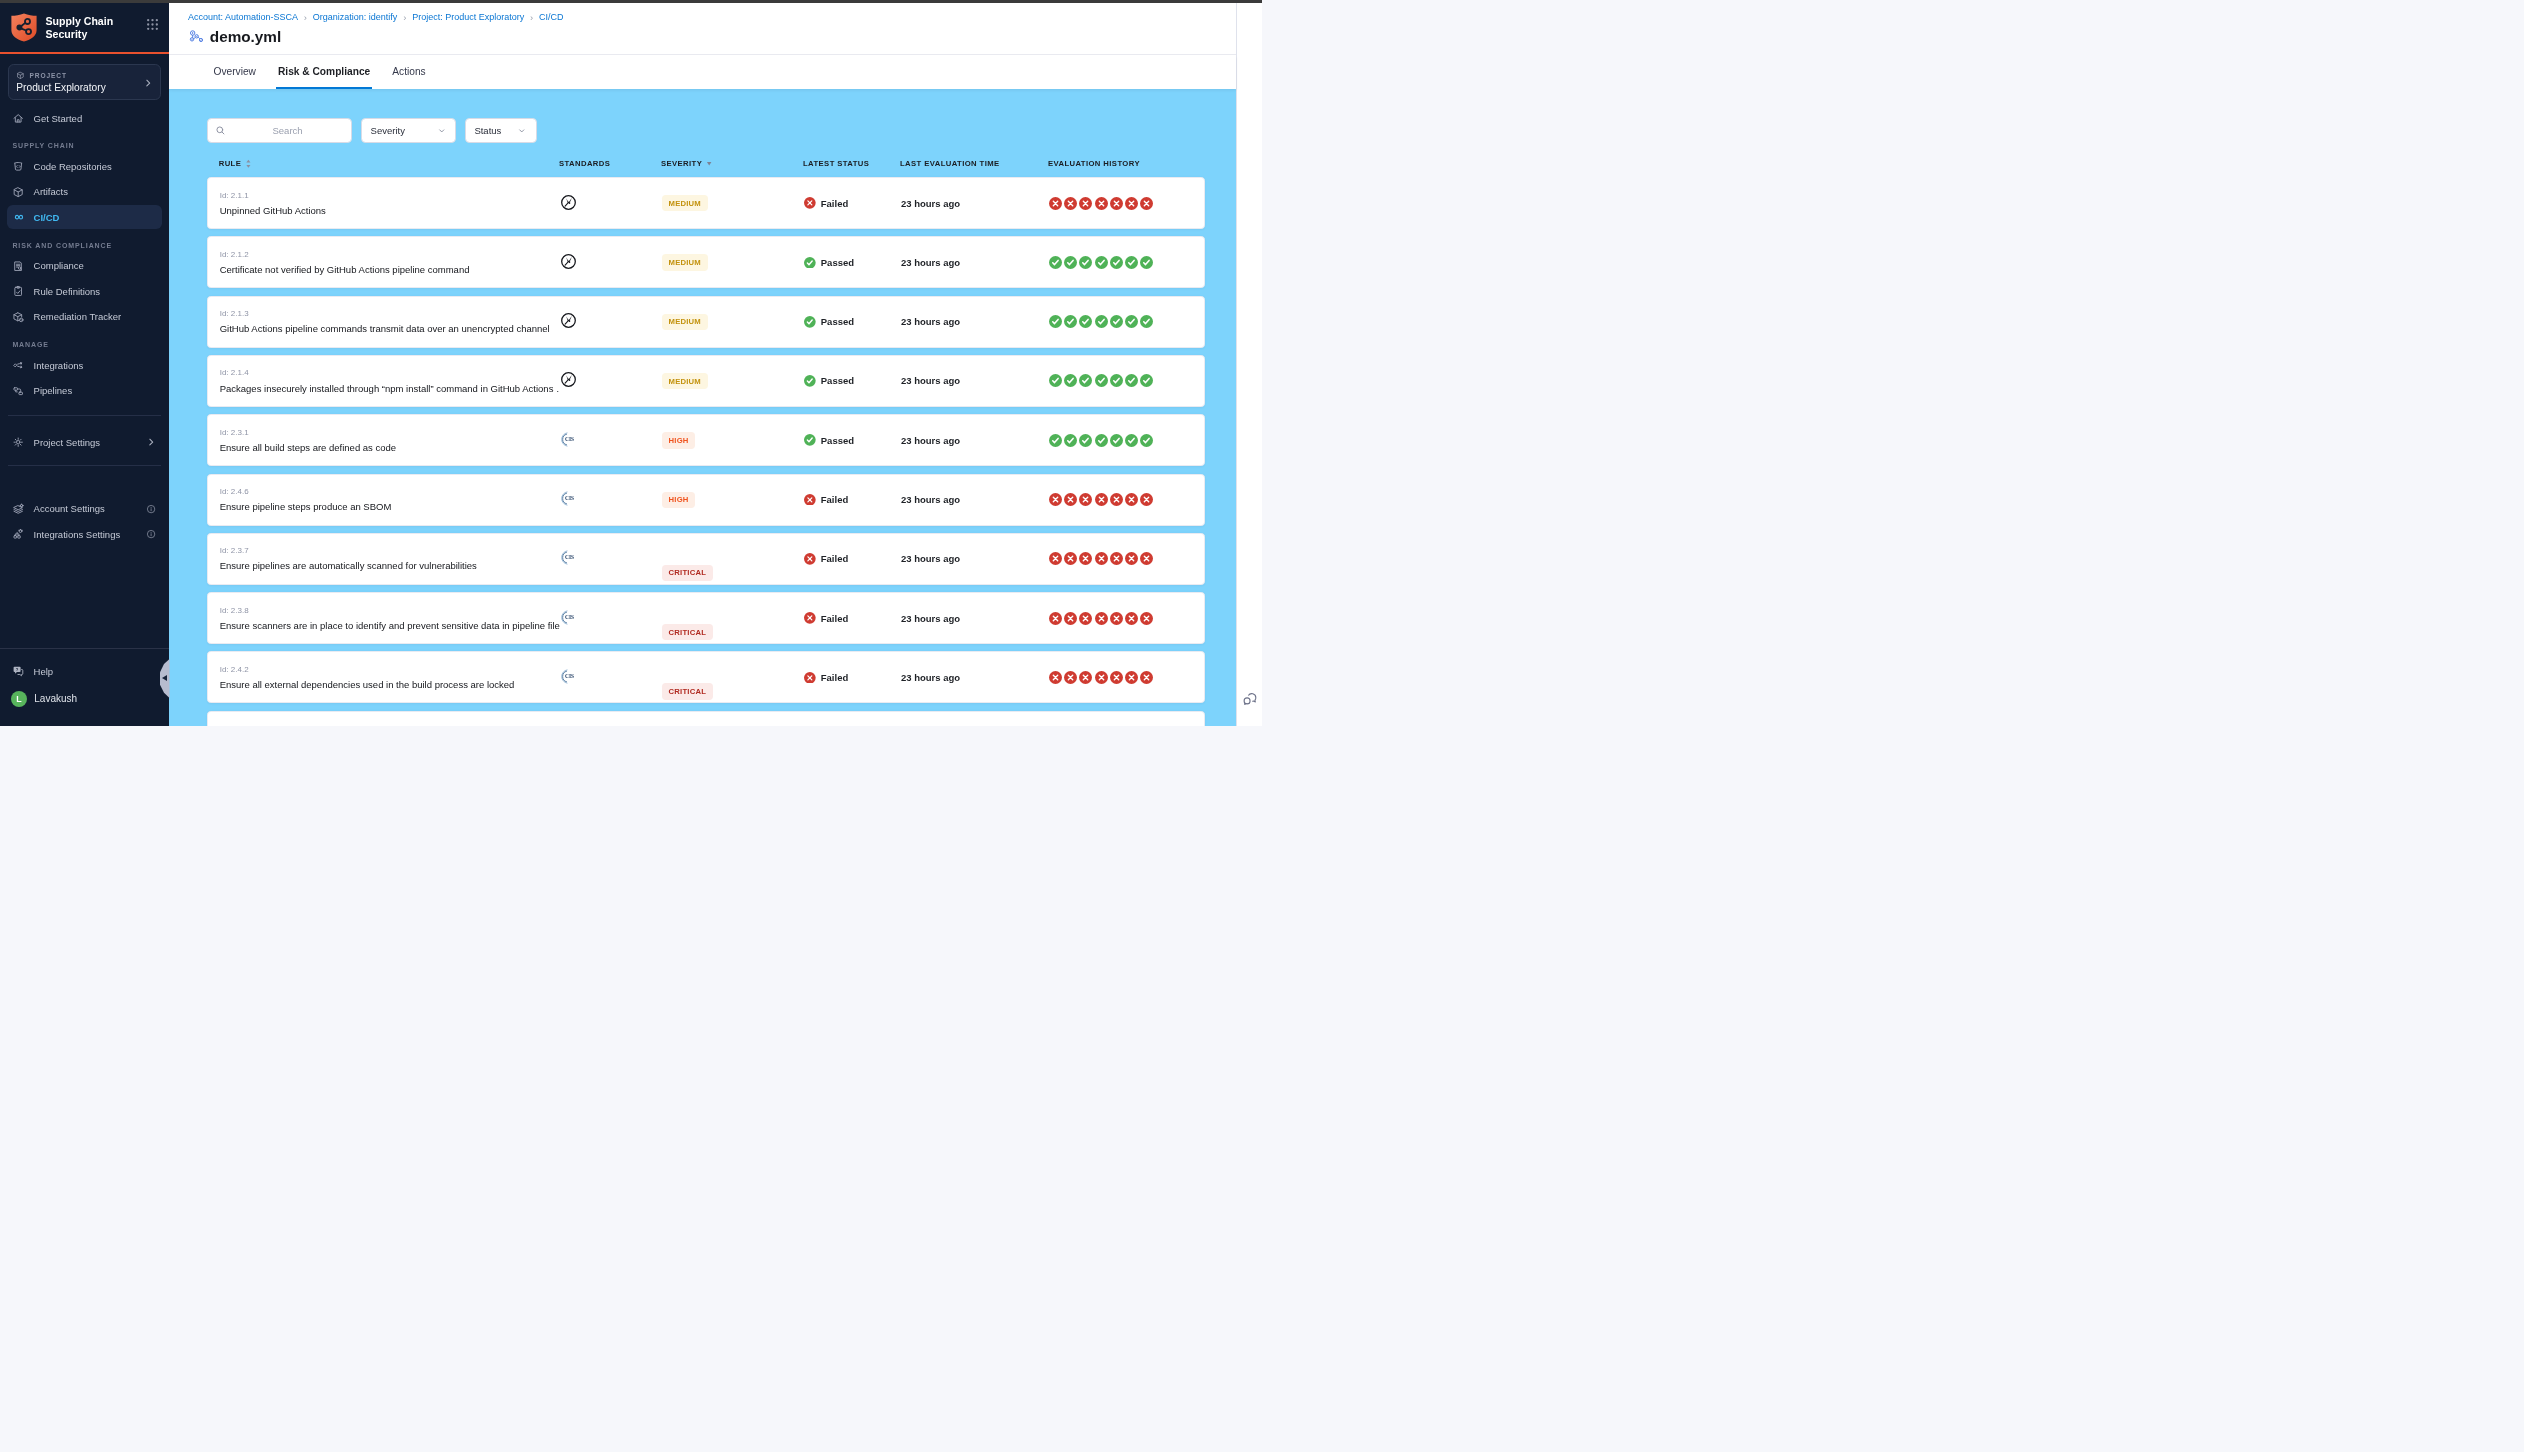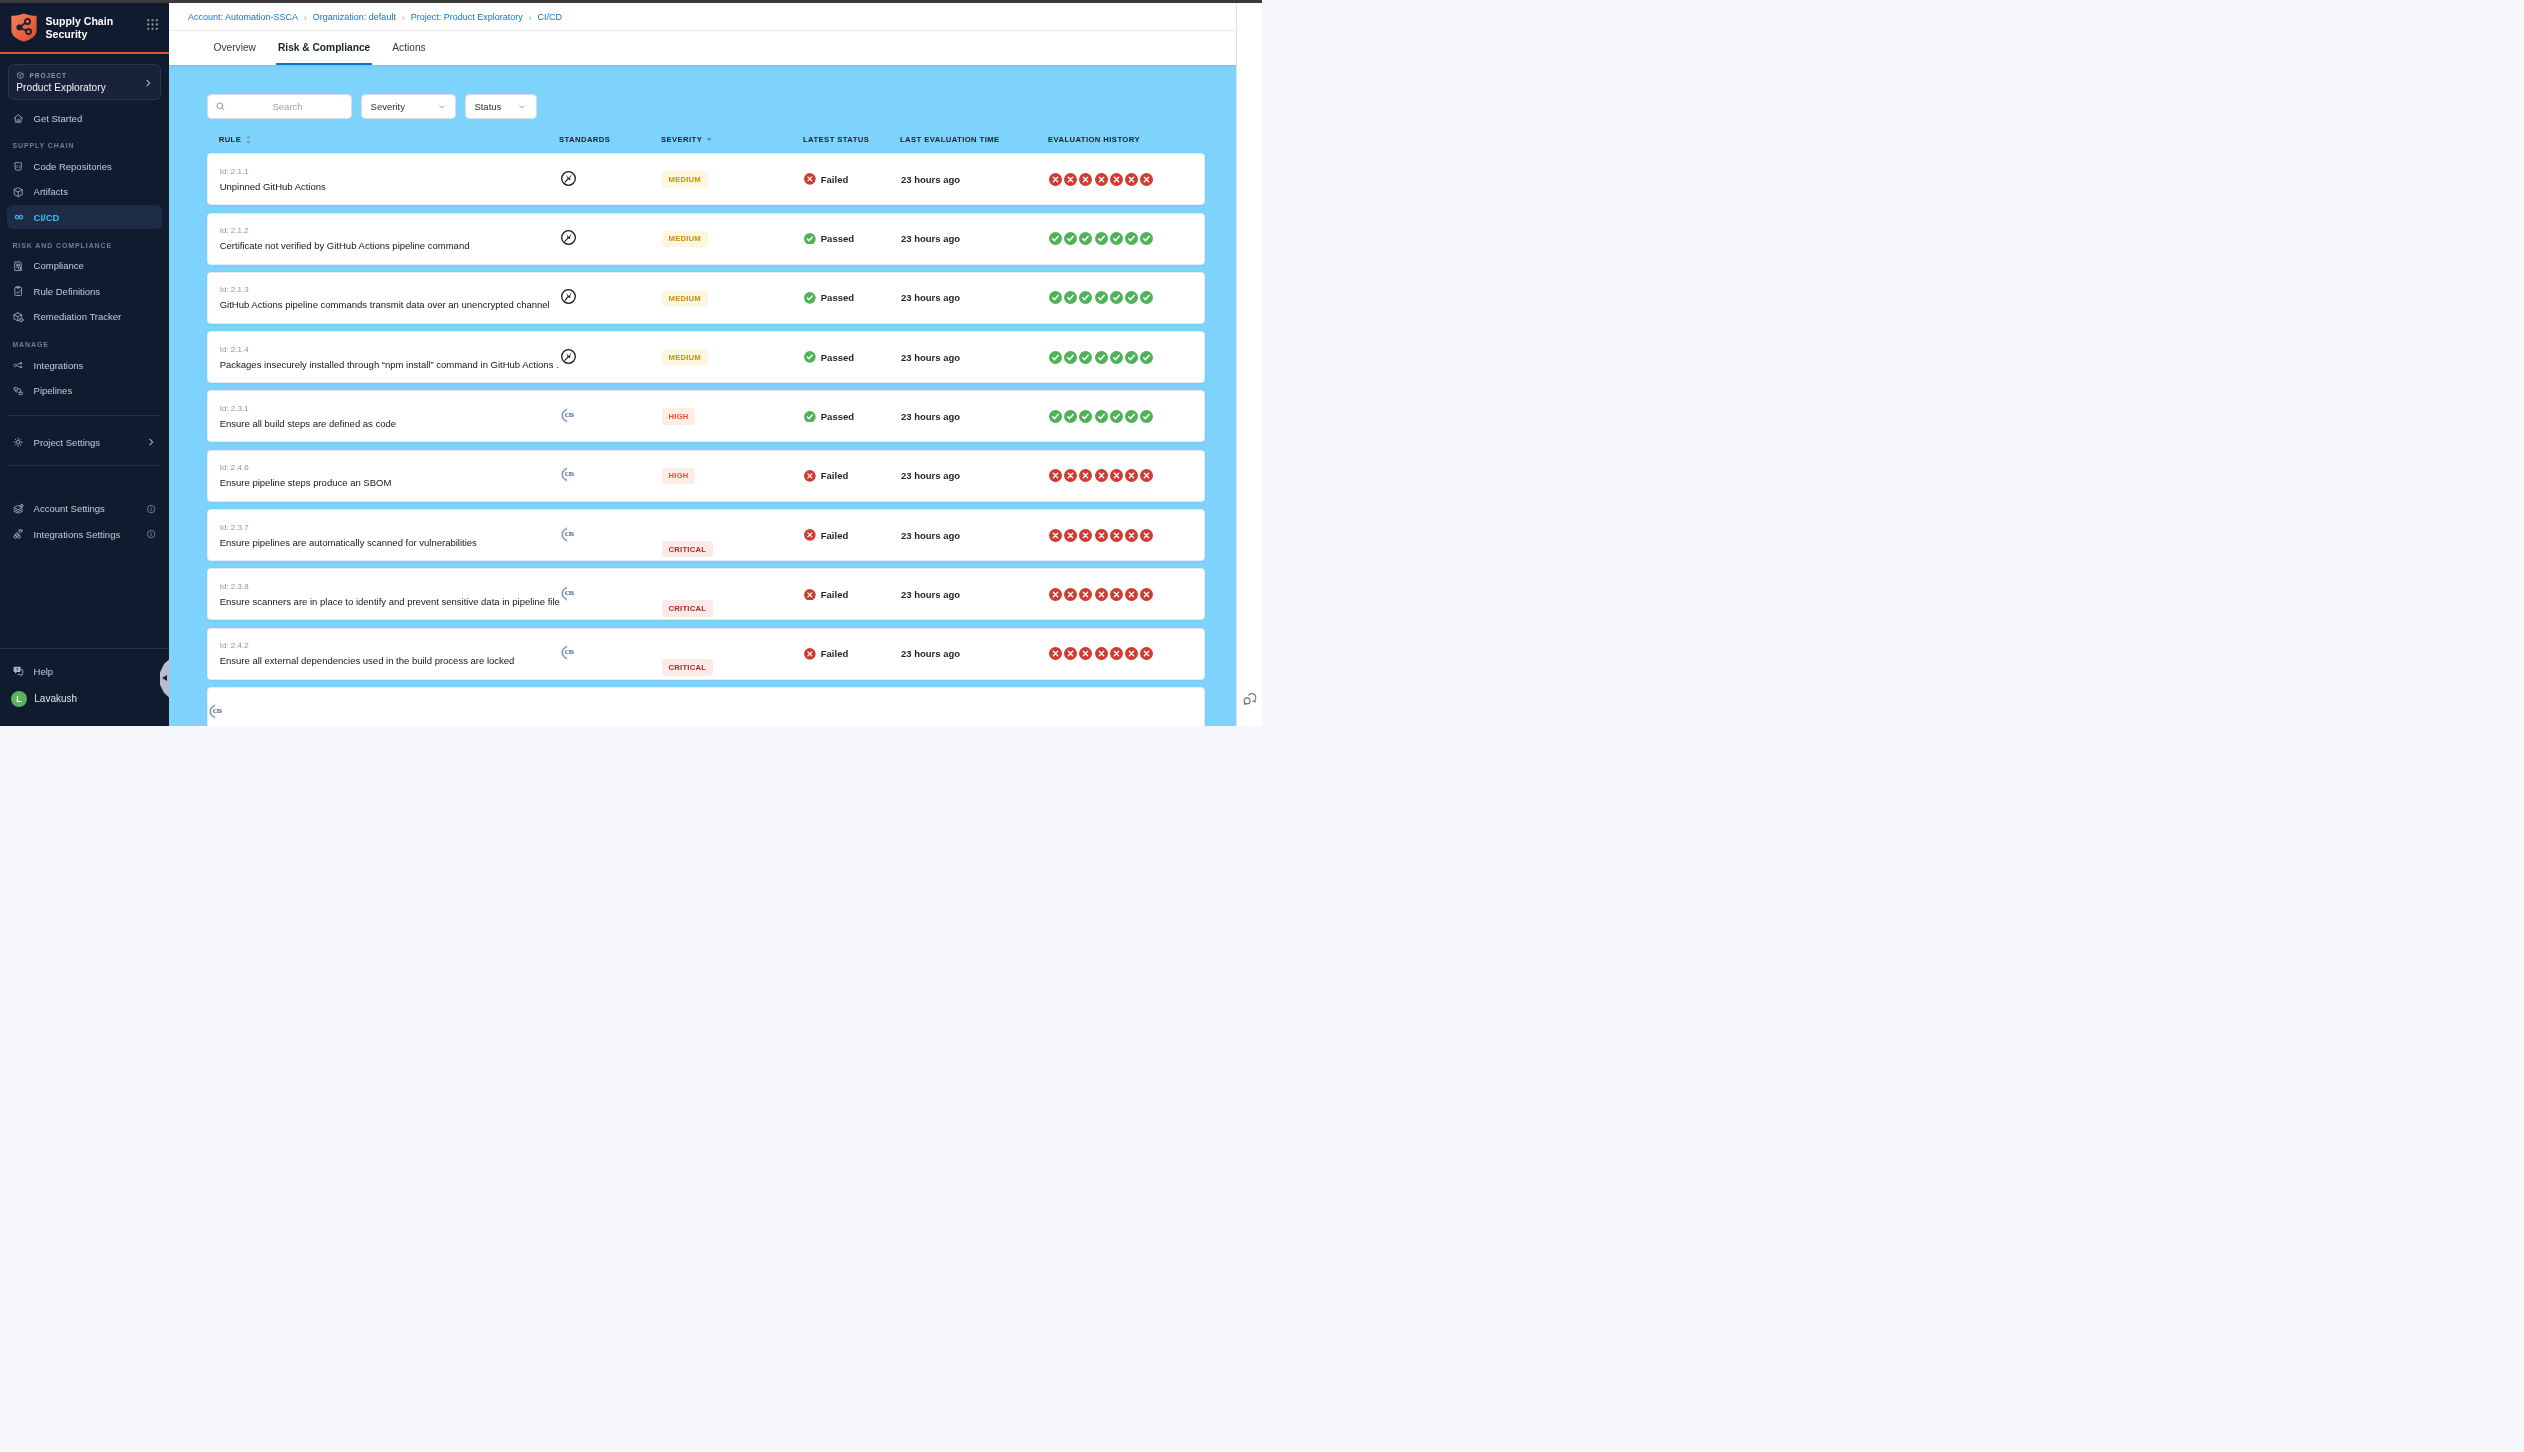--- a/index.html
+++ b/index.html
@@ -343,25 +343,37 @@
     <div class="collapse-tab">
       <span class="collapse-tri"></span>
     </div>
   </aside>
 
   <main class="main">
     <header class="main-header">
       <div class="breadcrumb">
         <a class="crumb">Account: Automation-SSCA</a>
         <span class="crumb-sep">›</span>
-        <a class="crumb">Organization: default</a>
+        <a class="crumb">Organization: identify</a>
         <span class="crumb-sep">›</span>
         <a class="crumb">Project: Product Exploratory</a>
         <span class="crumb-sep">›</span>
         <a class="crumb">CI/CD</a>
+      </div>
+      <div class="title-row">
+        <span class="pipeline-icon"><svg viewBox="0 0 24 24" fill="none" stroke="#3e6fdf" stroke-width="1.3">
+              <circle cx="7" cy="6" r="3.3"></circle>
+              <path d="M6.1 4.6v2.8l2.4-1.4Z" fill="#3e6fdf" stroke="none"></path>
+              <circle cx="6" cy="15.5" r="2.5"></circle>
+              <circle cx="13" cy="11" r="2.5"></circle>
+              <circle cx="19.5" cy="16.5" r="2.4"></circle>
+              <path d="M7 9.3v3.8M8.4 15l2.4-2.3M15.3 12.3l2.5 2.4"></path>
+              <path d="M5 15.5h2M12 11l.8.9 1.4-1.7M18.5 16.5l.8.9 1.4-1.7" stroke-width="1.1"></path>
+            </svg></span>
+        <h1 class="page-title">demo.yml</h1>
       </div>
     </header>
 
     <div class="tabs-row">
       <div class="tab">Overview</div>
       <div class="tab active">Risk &amp; Compliance</div>
       <div class="tab">Actions</div>
     </div>
 
     <div class="content">

